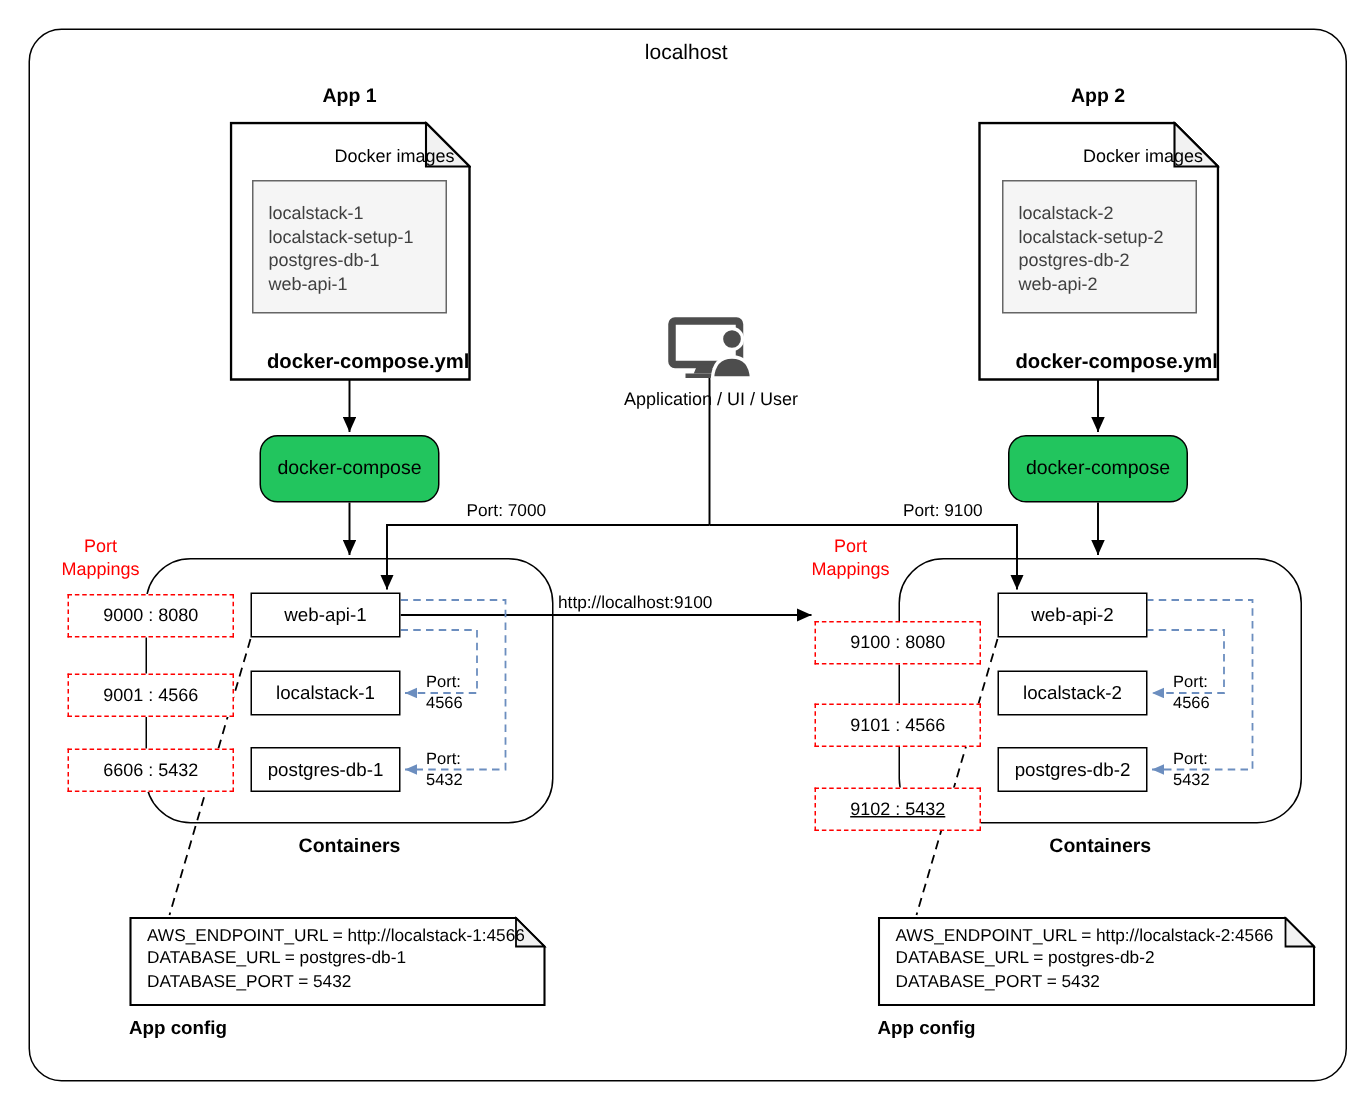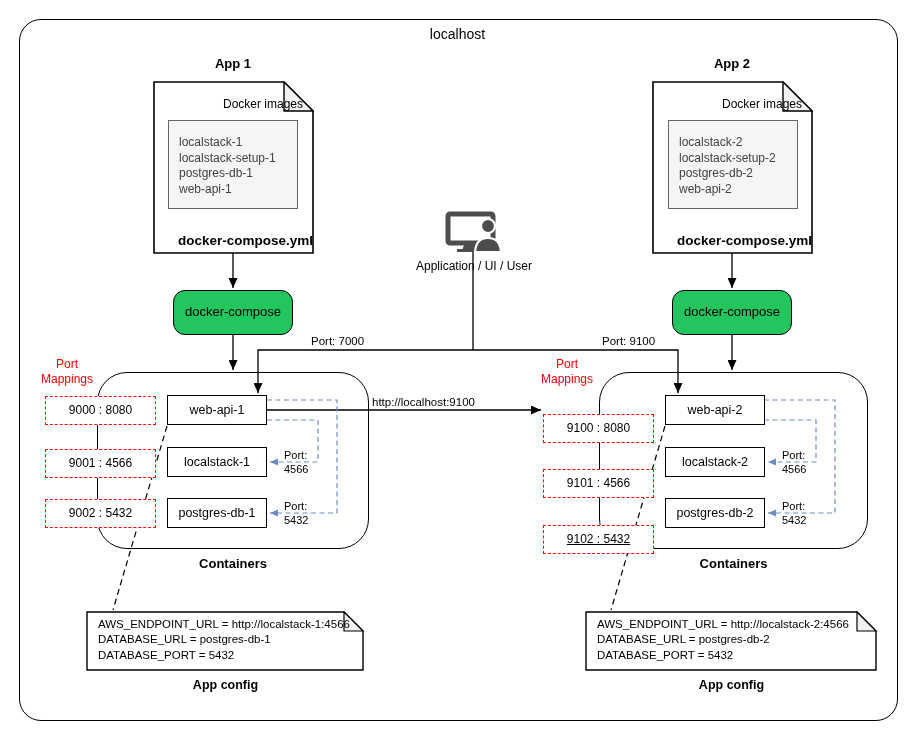--- a/index.html
+++ b/index.html
@@ -35,21 +35,21 @@
   .map-box{
     width:111px;height:29px;border:1.5px dashed #f00;box-sizing:border-box;background:#fff;
     font-size:12px;text-align:center;line-height:27px;color:#000;
   }
   .pm-title{color:#f00;font-size:12px;line-height:15px;text-align:center;}
   .port-label{font-size:11.5px;}
   .blue-port-label{font-size:11px;line-height:13.5px;}
   .url-label{font-size:11.5px;text-align:right;}
   .user-label{font-size:12px;text-align:center;}
   .config-text{font-size:11.5px;line-height:15.3px;white-space:nowrap;}
-  .config-caption{font-weight:bold;font-size:12.5px;text-align:center;}
+  .config-caption{font-weight:bold;font-size:12.5px;text-align:left;}
   svg{display:block;}
 </style>
 </head>
 <body>
 
 <div id="stage">
 
   <div class="abs frame"></div>
   <div class="abs diagram-title">localhost</div>
 
@@ -106,21 +106,21 @@
 
   <div class="abs container-box" style="left:97px;top:372px;width:272px;height:177px;"></div>
   <div class="abs containers-caption" style="left:97px;top:556px;width:272px;">Containers</div>
 
   <div class="abs pm-title" style="left:27px;top:357px;width:80px;">
     <div>Port</div>
     <div>Mappings</div>
   </div>
   <div class="abs map-box" style="left:45px;top:396px;">9000 : 8080</div>
   <div class="abs map-box" style="left:45px;top:449px;">9001 : 4566</div>
-  <div class="abs map-box" style="left:45px;top:499px;">9002 : 5432</div>
+  <div class="abs map-box" style="left:45px;top:499px;">6606 : 5432</div>
 
   <div class="abs svc-box" style="left:167px;top:395px;">web-api-1</div>
   <div class="abs svc-box" style="left:167px;top:447px;">localstack-1</div>
   <div class="abs svc-box" style="left:167px;top:498px;">postgres-db-1</div>
 
   <div class="abs blue-port-label" style="left:284px;top:449px;">
     <div>Port:</div>
     <div>4566</div>
   </div>
   <div class="abs blue-port-label" style="left:284px;top:500px;">

